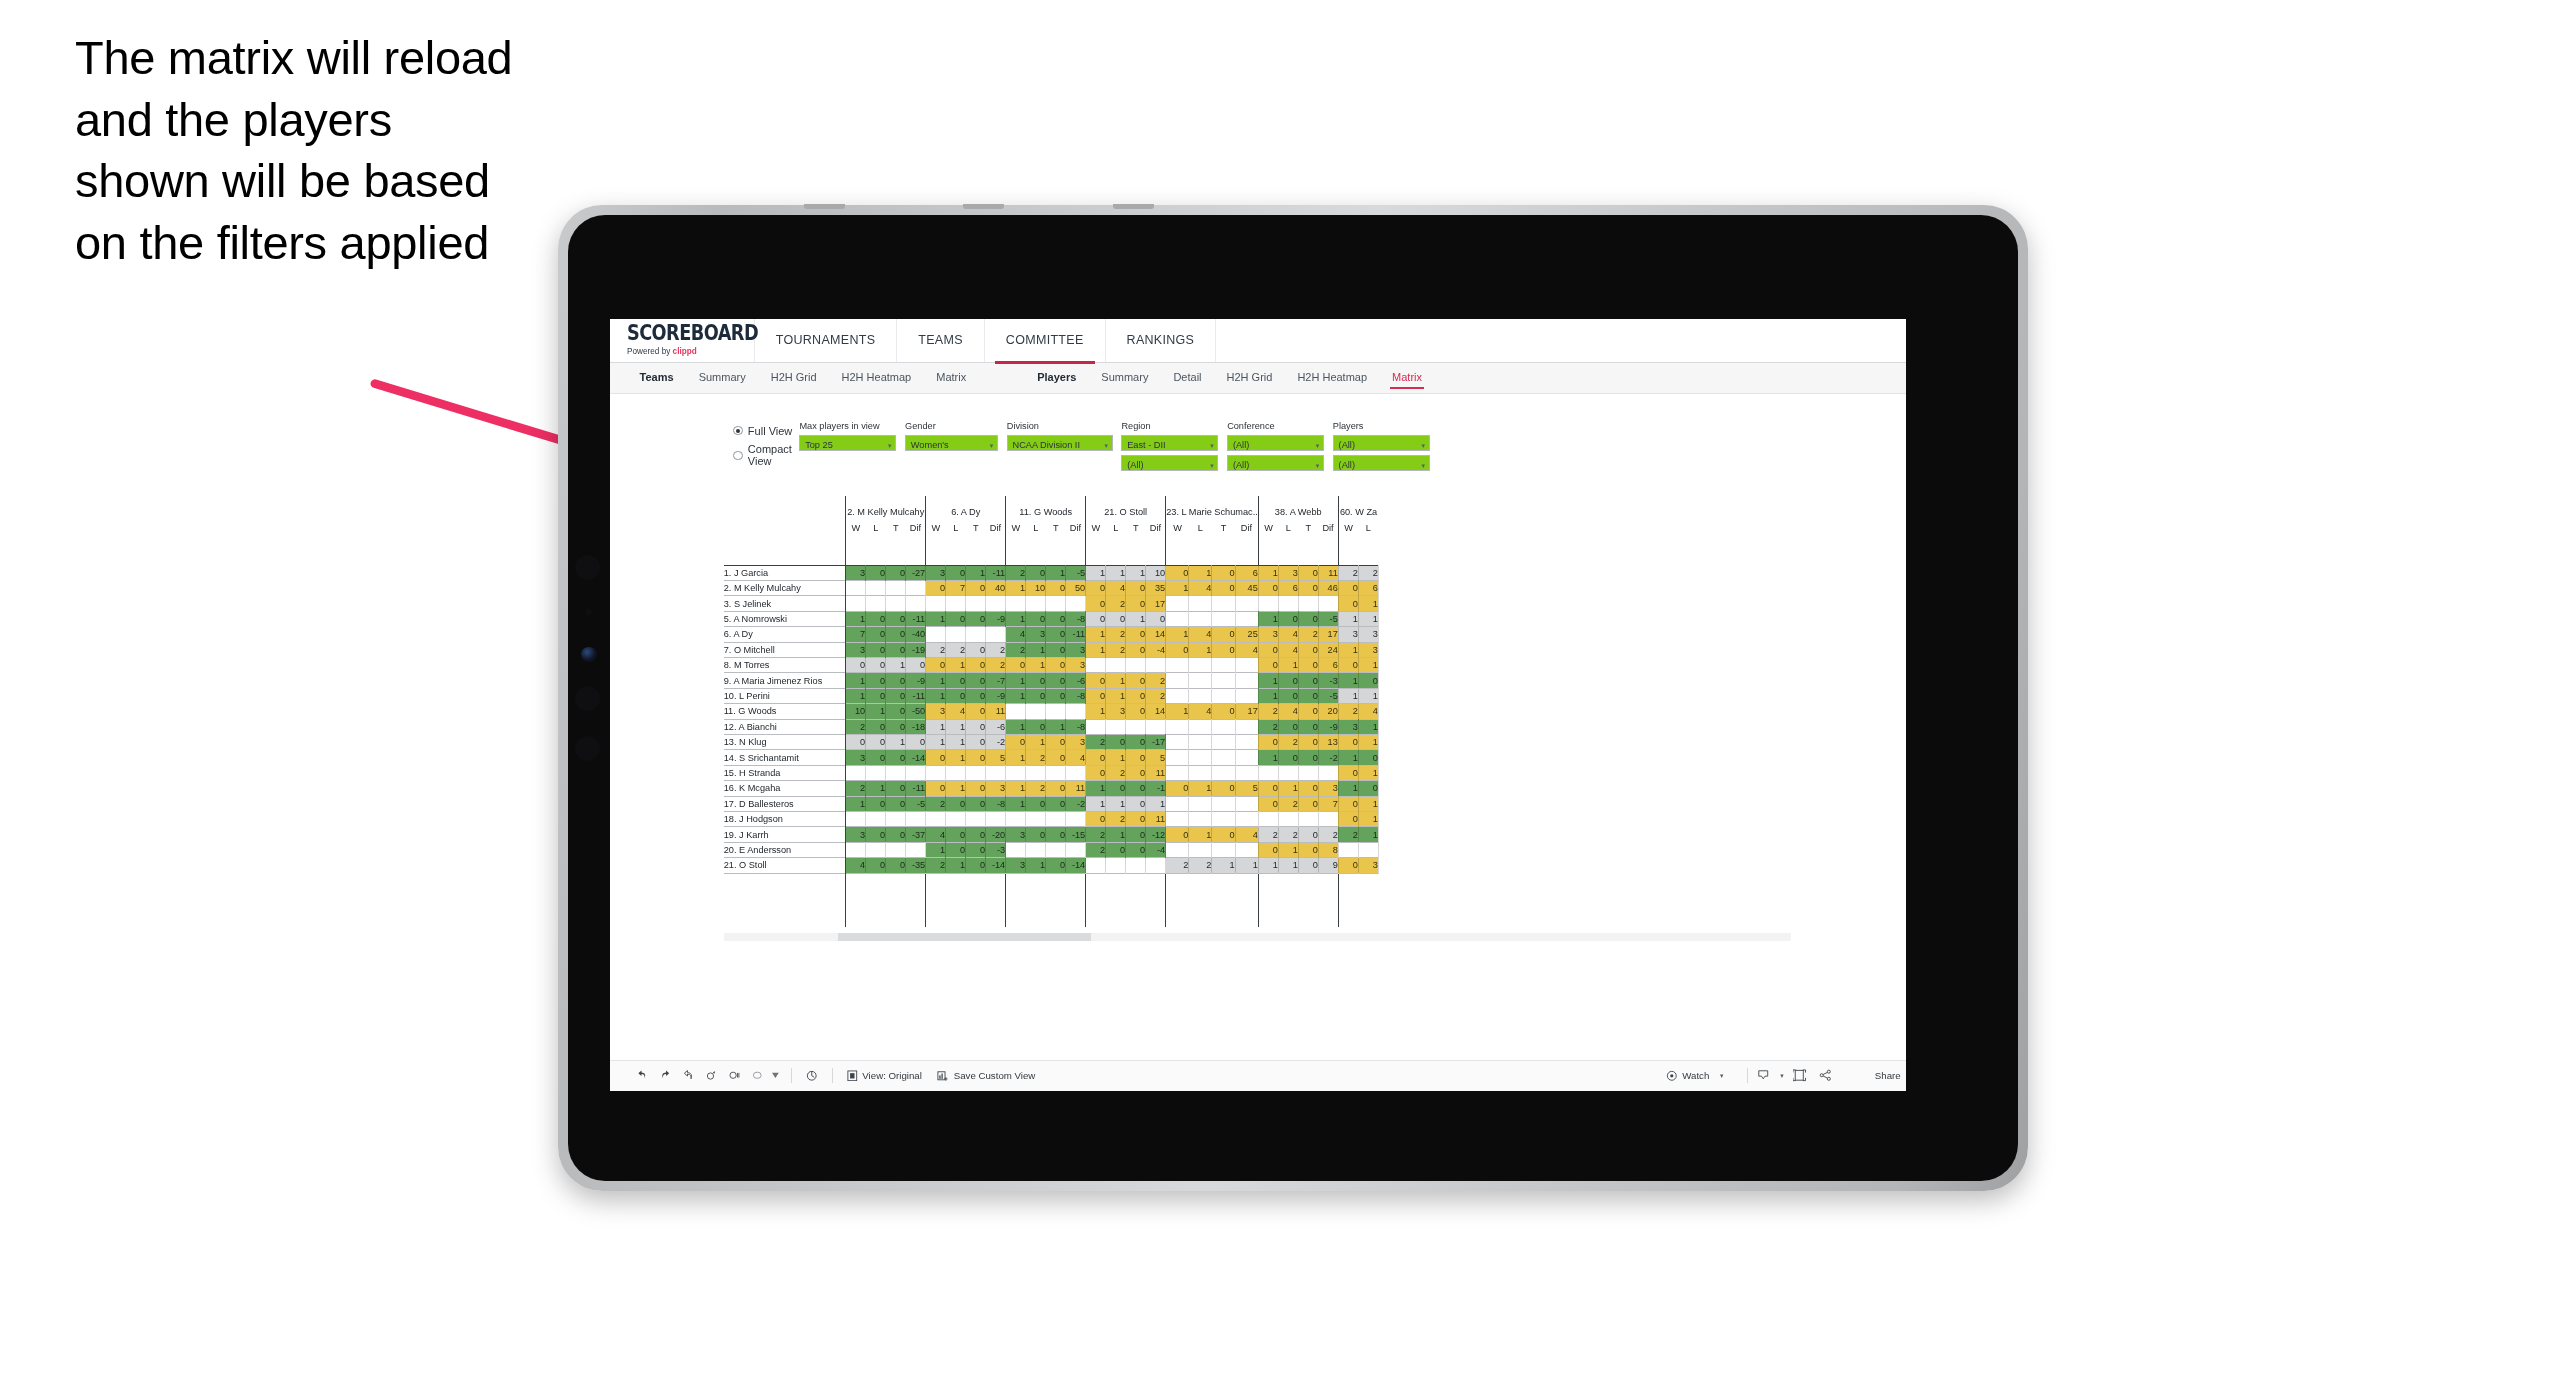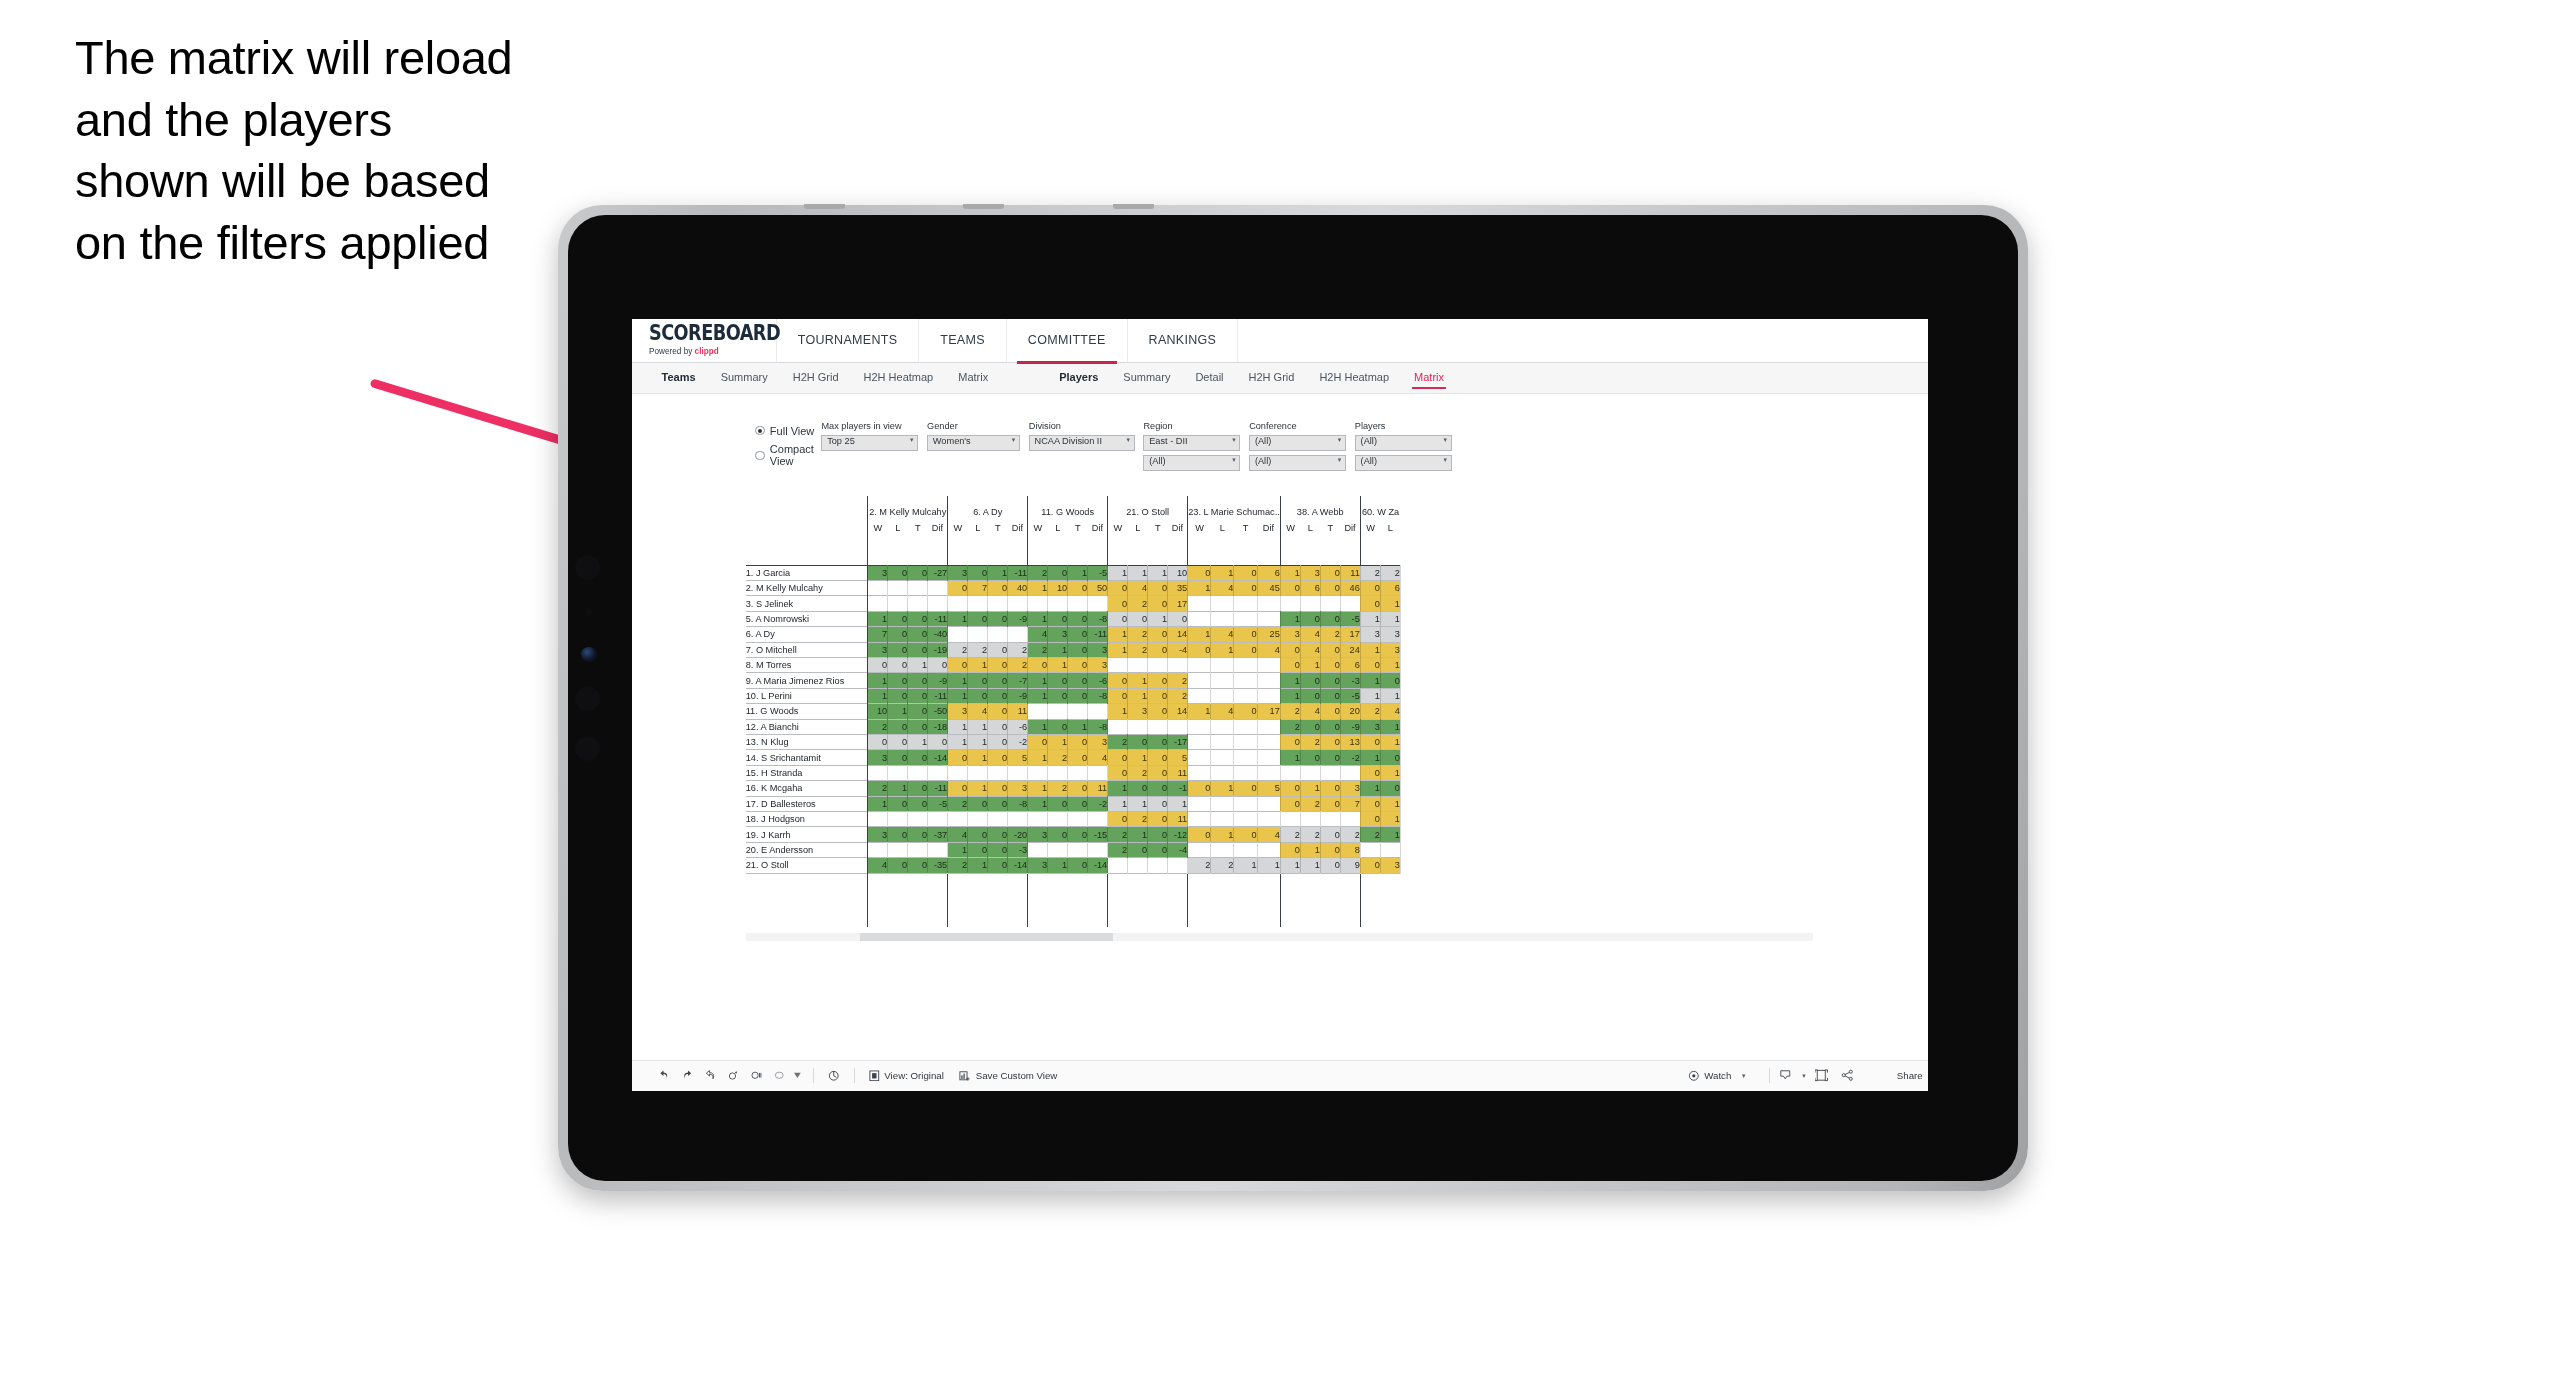--- a/index.html
+++ b/index.html
@@ -39,21 +39,21 @@
     overflow: hidden;
   }
   .bez-dot { position: absolute; background: #0f0f11; border-radius: 50%; }
   .bez-cam { position: absolute; border-radius: 50%;
              background: radial-gradient(circle at 38% 34%, #2d4a7a 0%, #101628 55%, #070a12 100%); }
   .top-nub { position:absolute; top:-1px; width:41px; height:4.8px; background:#a8a9ab; border-radius:0 0 2.9px 2.9px;}
 
   
   #app {
     position: absolute;
-    left: 64px; top: 104px;
+    left: 42px; top: 104px;
     width: 1296px; height: 772px;
     background: #ffffff;
     overflow: hidden;
   }
 
   
   #topbar {
     height: 44px; background: #ffffff;
     display: flex; align-items: stretch;
     border-bottom: 1.9px solid #d8d9dc;
@@ -120,22 +120,22 @@
     width: 9.7px; height: 9.7px; border: 1px solid #8d949b; border-radius: 50%;
     margin-right: 4.8px; background: #fff; position: relative; flex: none;
   }
   .radio.on::after {
     content: ""; position: absolute; left: 1.9px; top: 1.9px; width: 3.9px; height: 3.9px;
     border-radius: 50%; background: #2c343c;
   }
   .fgroup { margin-right: 8.7px; }
   .flabel { font-size: 9.2px; color: #2c343c; margin-bottom: 3.9px; }
   .fsel {
-    height: 16.4px; border: 1px solid #b4b8bc; background: #e5e5e5;
-    display: flex; align-items: flex-start; justify-content: space-between;
+    height: 16.4px; border: 1px solid #b4b8bc; background: #84cc16;
+    display: flex; align-items: flex-end; justify-content: space-between;
     padding: 0 3.9px 0 4.8px; font-size: 9.2px; color: #2c343c;
     margin-bottom: 3.9px; cursor: pointer; white-space: nowrap; overflow: hidden;
   }
   .caret { font-size: 6.8px; color: #55606a; margin-left: 5.8px; }
   .w-maxp { width: 97px; } .w-gen { width: 93px; } .w-div { width: 106px; }
   .w-reg  { width: 97px; } .w-conf { width: 97px; } .w-play { width: 97px; }
 
   
   #matrix-wrap { position: absolute; left: 0; top: 89px; width: 1067px; }
   table.mx { border-collapse: collapse; table-layout: fixed; font-size: 9.2px; color: #22282e; }

